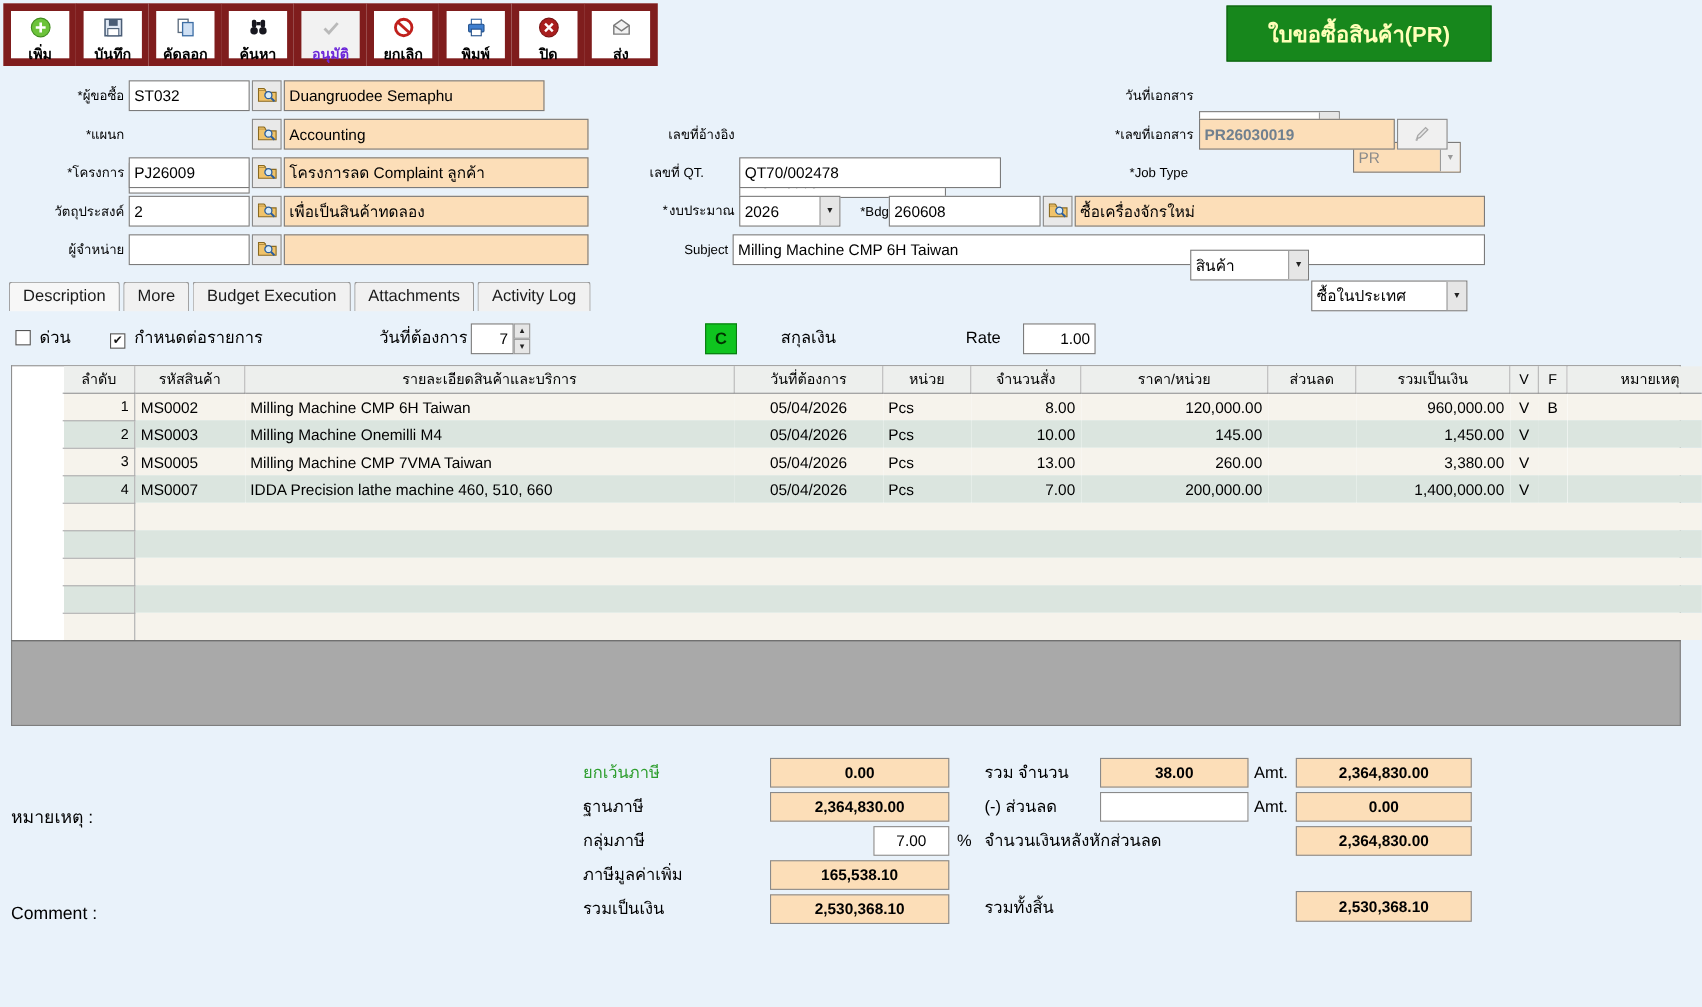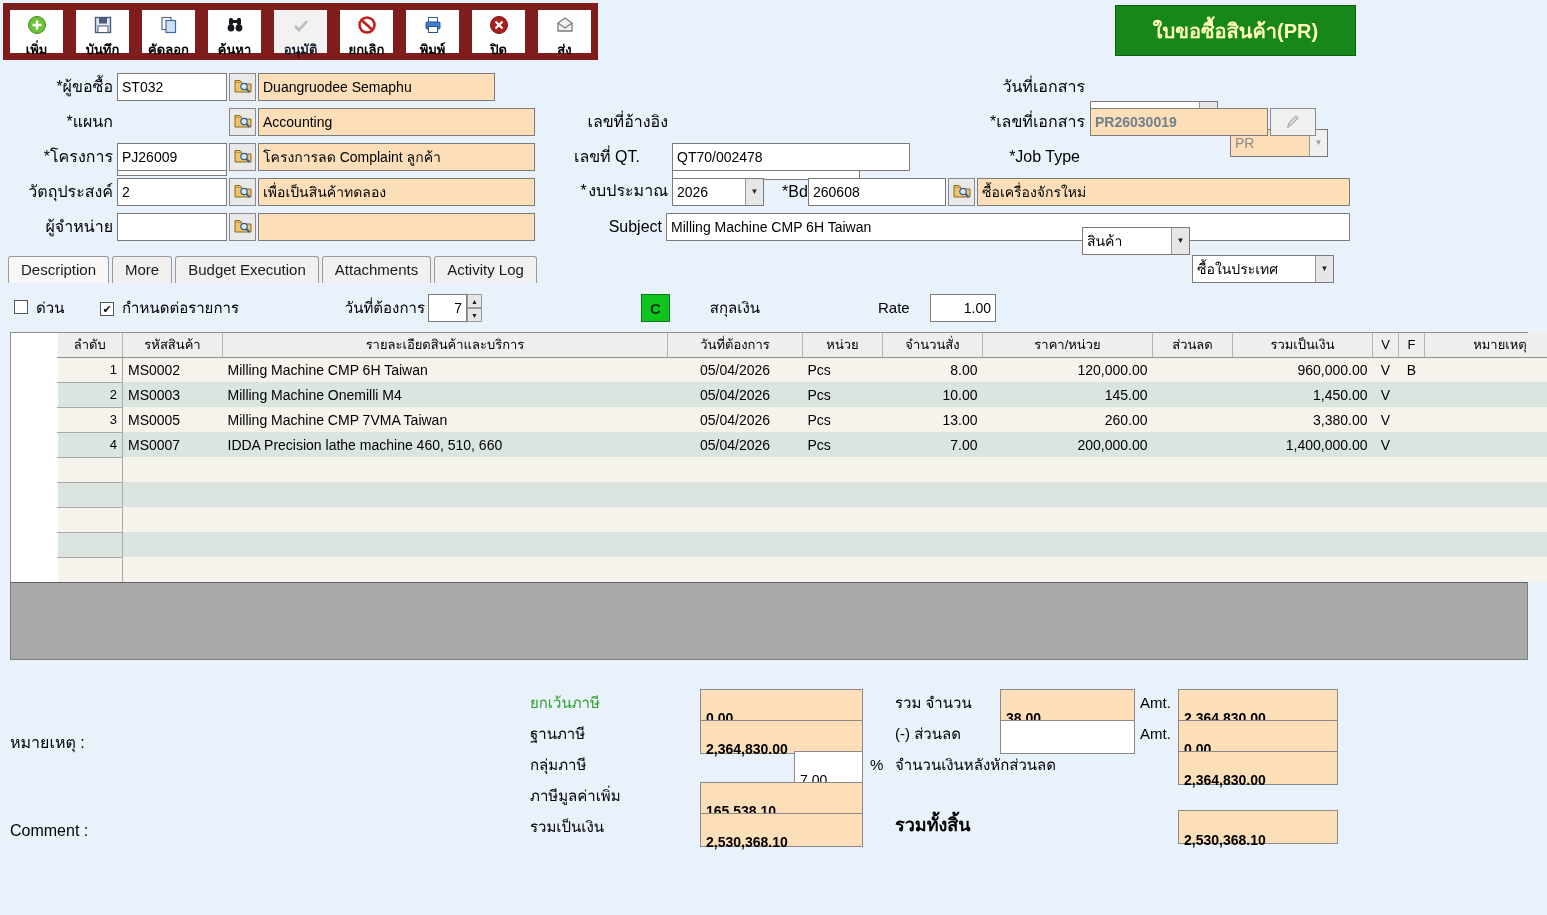--- a/index.html
+++ b/index.html
@@ -15,31 +15,31 @@
   .toolbar { left:3px; top:3px; display:flex; }
   .tbtn {
     width:67px; height:57px; background:#fff; border:7px solid #7f1d1d;
     margin-left:-1px; display:flex; flex-direction:column; align-items:center;
     justify-content:flex-start; padding-top:5px; cursor:pointer;
   }
   .tbtn:first-child { margin-left:0; }
   .tbtn .ticon { width:20px; height:20px; }
   .tbtn .tlabel { font-weight:bold; font-size:13px; margin-top:4px; }
   .tbtn.disabled { background:#f2f2f2; }
-  .tbtn.disabled .tlabel { color:#0f172a; }
+  .tbtn.disabled .tlabel { color:#6d28d9; }
 
   
   .title-banner {
     left:1115px; top:5px; width:241px; height:51px; background:#17871c;
     border:1px solid #0e5e10; display:flex; align-items:center; justify-content:center;
     color:#ffffb8; font-size:20px; font-weight:bold;
   }
 
   
-  .flabel { font-size:16px; text-align:right; height:28px; line-height:28px; white-space:nowrap;padding-left:16px; }
+  .flabel { font-size:12px; text-align:right; height:28px; line-height:28px; white-space:nowrap;padding-left:16px; }
   .inp {
     background:#fff; border:1px solid #7b7b7b; height:28px; line-height:26px;
     padding:0 4px; font-size:14px; overflow:hidden; white-space:nowrap;
   }
   .peach { background:#fcdeb8; }
   .lookup {
     width:27px; height:28px; background:#e9e9e9; border:1px solid #8a8a8a;
     display:flex; align-items:center; justify-content:center; cursor:pointer;
   }
   .combo { background:#fff; border:1px solid #7b7b7b; height:28px; position:relative;
@@ -89,24 +89,24 @@
   }
   .num { text-align:right; }
   .ctr { text-align:center; }
   .graybar { left:10px; top:582px; width:1518px; height:78px; background:#a9a9a9; border:1px solid #7e7e7e; border-top:1px solid #5f5f5f; }
 
   
   .tot-label { font-size:15px; height:27px; line-height:27px; white-space:nowrap; }
   .tot-label.green { color:#2e9e2e; }
   .valbox {
     background:#fcdeb8; border:1px solid #8a8a8a; height:27px; line-height:25px;
-    padding:16px 5px; font-weight:bold; text-align:left; font-size:14px;
+    padding:0 5px; font-weight:bold; text-align:center; font-size:14px;
   }
   .valbox.white { background:#fff; font-weight:normal; }
-  .grand { font-size:18px; font-weight:bold; }
+  .grand { font-size:15px; font-weight:normal; }
 
   
   .note-label { font-size:16px; }
 </style>
 </head>
 <body>
 
 <div class="abs toolbar">
   <div class="tbtn">
     <span class="ticon">

